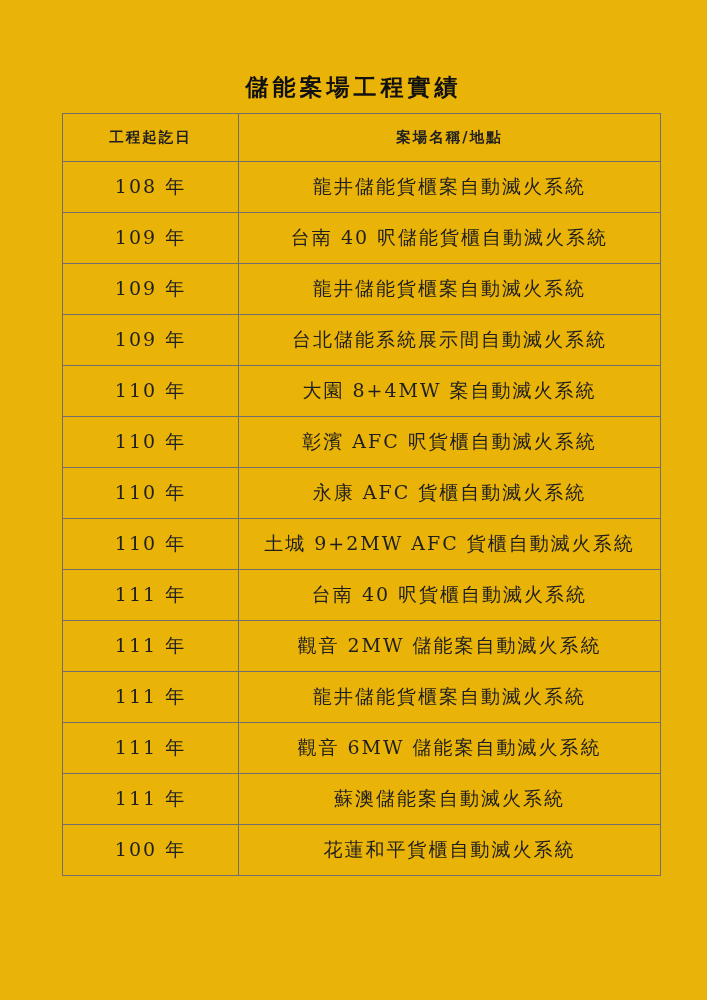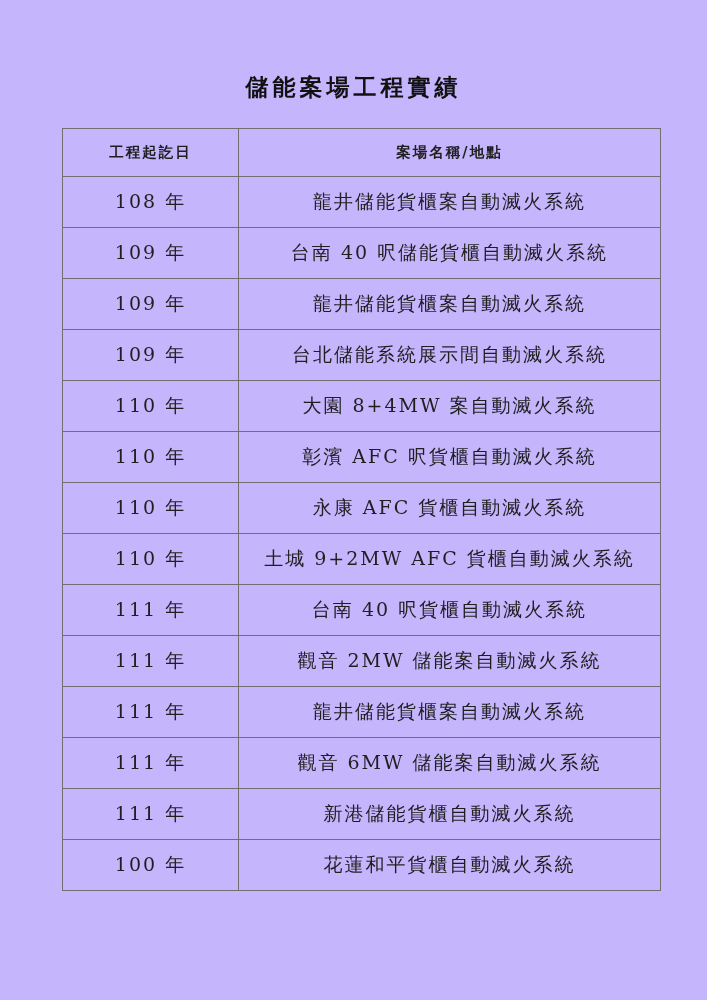--- a/index.html
+++ b/index.html
@@ -4,40 +4,40 @@
 <style>
   html, body {
     margin: 0;
     padding: 0;
     background: #ffffff;
   }
   .page {
     position: relative;
     width: 707px;
     height: 1000px;
-    background: #c4b5fd;
+    background: #eab308;
     font-family: "DejaVu Serif", "Liberation Serif", serif;
     color: #1f1f1f;
     overflow: hidden;
   }
   .doc-title {
     position: absolute;
     top: 72px;
     left: 0;
     width: 100%;
     text-align: center;
     font-size: 23px;
     font-weight: bold;
     letter-spacing: 4px;
     margin: 0;
     color: #111111;
   }
   table.projects {
     position: absolute;
-    top: 128px;
+    top: 113px;
     left: 62px;
     width: 598px;
     border-collapse: collapse;
     table-layout: fixed;
   }
   table.projects col.col-date { width: 176px; }
   table.projects col.col-name { width: 422px; }
   table.projects th,
   table.projects td {
     border: 1.5px solid #6f6f6f;
@@ -133,21 +133,21 @@
       <td>龍井儲能貨櫃案自動滅火系統</td>
     </tr>
 
     <tr>
       <td>111 年</td>
       <td>觀音 6MW 儲能案自動滅火系統</td>
     </tr>
 
     <tr>
       <td>111 年</td>
-      <td>新港儲能貨櫃自動滅火系統</td>
+      <td>蘇澳儲能案自動滅火系統</td>
     </tr>
 
     <tr>
       <td>100 年</td>
       <td>花蓮和平貨櫃自動滅火系統</td>
     </tr>
   </tbody>
   </table>
 
 </div>

